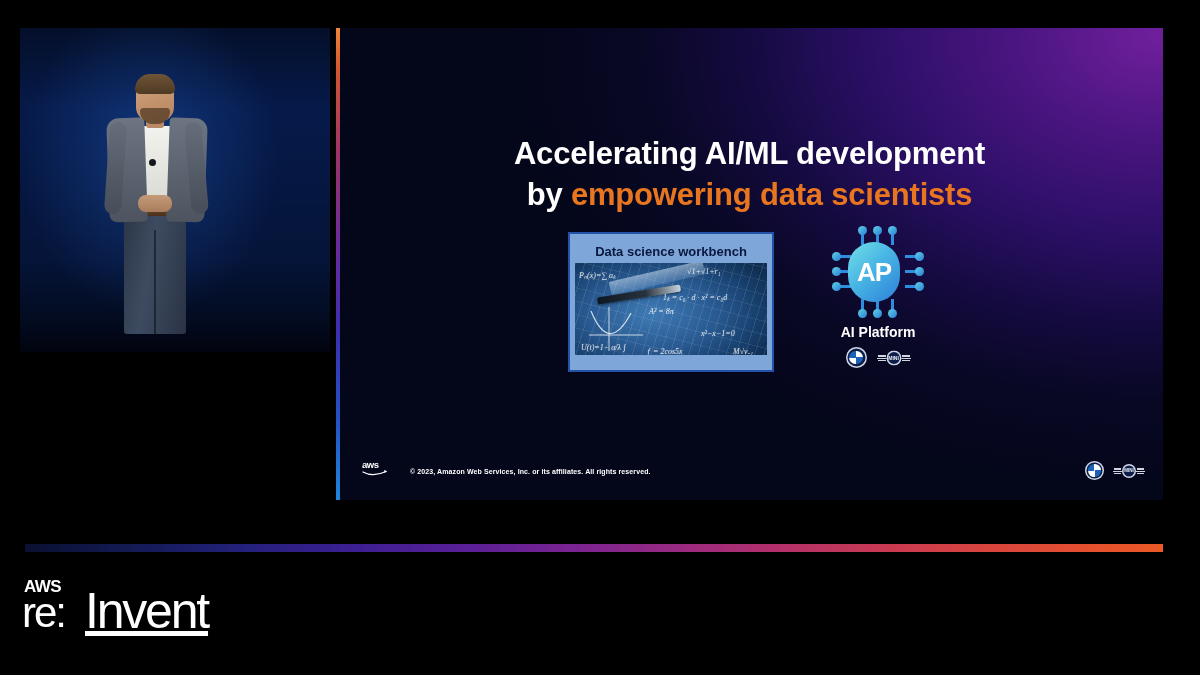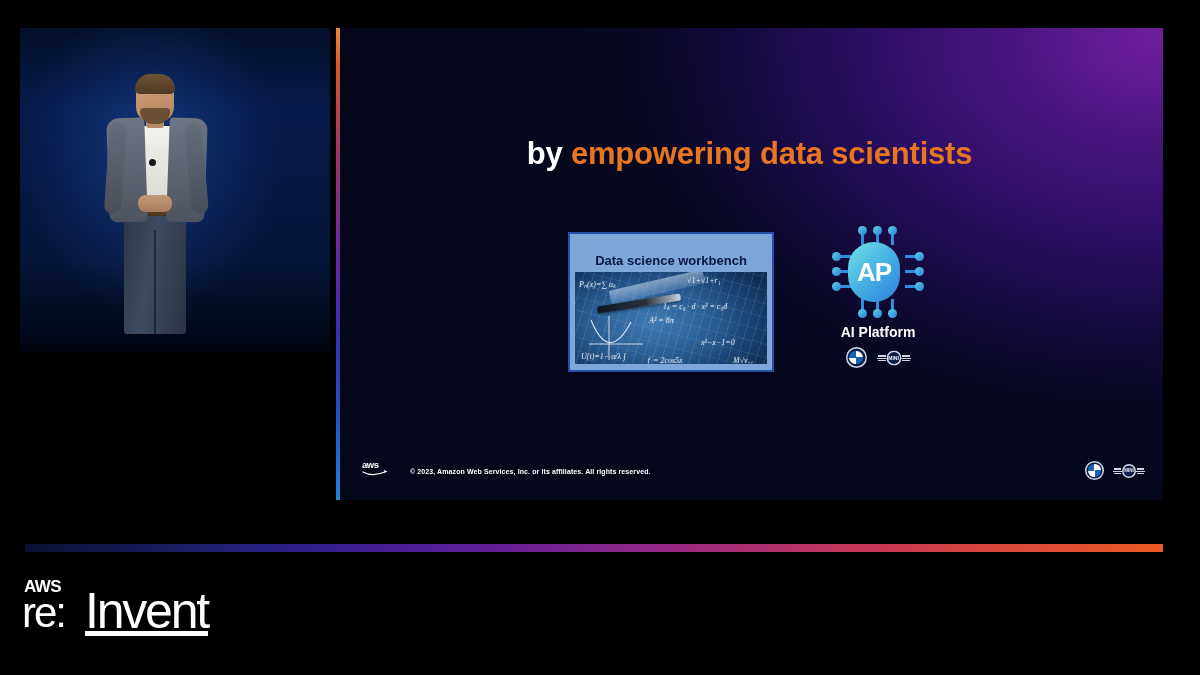--- a/index.html
+++ b/index.html
@@ -209,21 +209,21 @@
   
   #workbench-card {
     position: absolute;
     left: 232px;
     top: 204px;
     width: 206px;
     height: 140px;
     background: #7ea6d8;
     border: 2px solid #2452a8;
     box-sizing: border-box;
-    padding: 16px 5px 6px 5px;
+    padding: 7px 5px 6px 5px;
   }
   #workbench-caption {
     height: 22px;
     line-height: 22px;
     text-align: center;
     color: #0a1840;
     font-size: 13px;
     font-weight: bold;
   }
   #workbench-image {
@@ -475,20 +475,21 @@
     <div class="sp-beard"></div>
     <div class="sp-hair"></div>
     <div class="sp-mic"></div>
   </div>
 </div>
 
 <div id="slide">
   <div id="slide-accent-stripe"></div>
 
   <div id="slide-title">
+    <div>Accelerating AI/ML development</div>
     <div>
       <span>by </span><span class="accent">empowering data scientists</span>
     </div>
   </div>
 
   <div id="workbench-card">
     <div id="workbench-caption">Data science workbench</div>
     <div id="workbench-image">
       <div class="wb-ruler"></div>
       <div class="wb-pen"></div>

